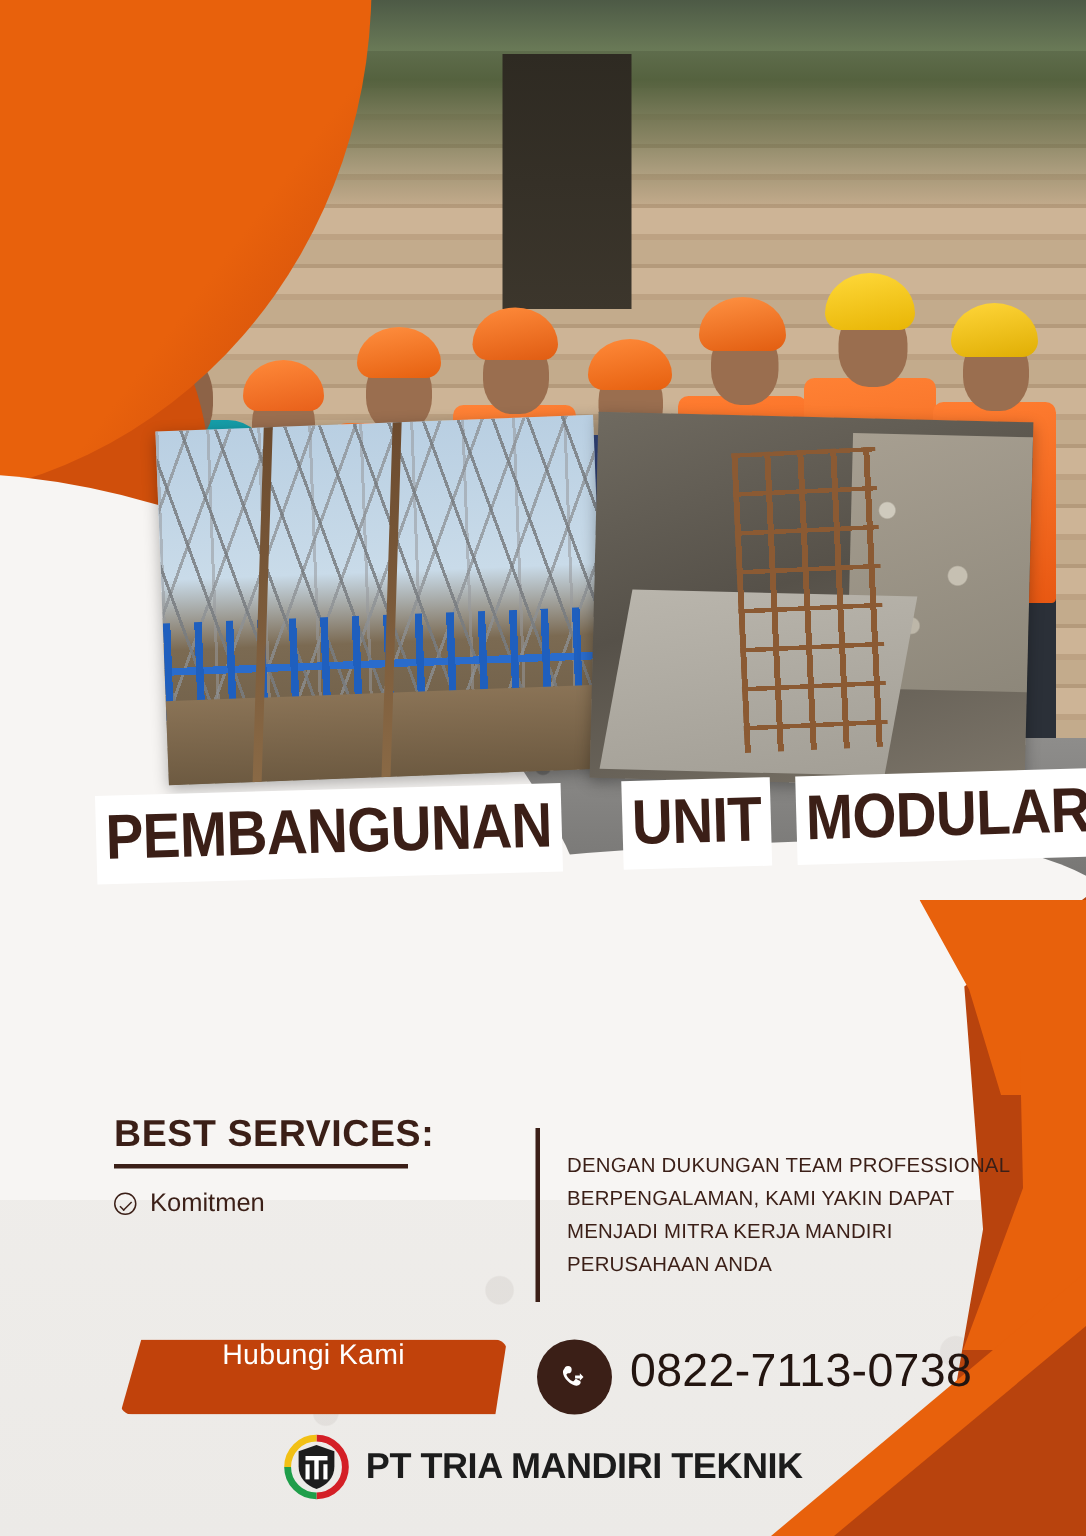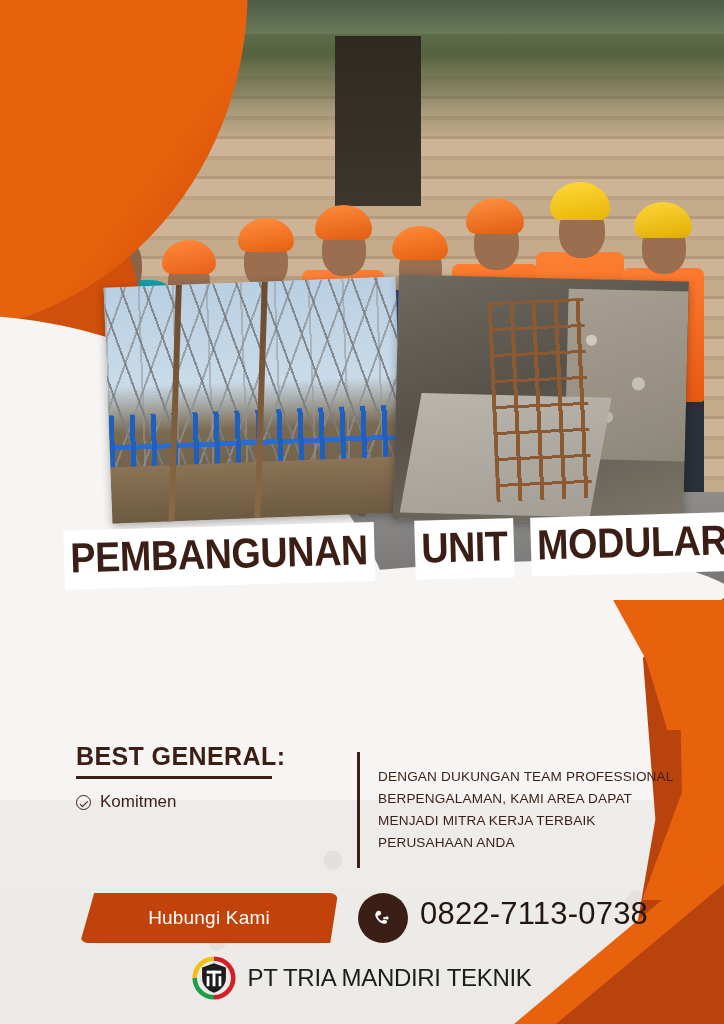--- a/index.html
+++ b/index.html
@@ -293,21 +293,21 @@
     color:#3B1F17; font-size:13.6px; line-height:1.62;
     letter-spacing:.15px; z-index:12;
   }
 
   
   .cta-btn {
     position:absolute; left:80px; top:893px; width:258px; height:50px;
     background:#C1420B;
     clip-path:polygon(5.5% 0, 100% 0, 97% 100%, 0 100%);
     border-radius:8px;
-    display:flex; align-items:center; justify-content:center;
+    display:flex; justify-content:center;
     z-index:13;
   }
   .cta-btn span {
     color:#ffffff; font-size:19px; letter-spacing:.2px;
   }
   .wa-icon {
     position:absolute; left:358px; top:893px;
     width:50px; height:50px; border-radius:50%;
     background:#3B1F17; z-index:13;
     display:flex; align-items:center; justify-content:center;
@@ -317,21 +317,21 @@
     color:#231510; font-size:31px; font-weight:400; letter-spacing:.2px;
     z-index:13;
   }
 
   
   .footer { position:absolute; left:0; top:956px; width:724px; z-index:14;
             display:flex; align-items:center; justify-content:center; gap:11px; }
   .logo-mark { width:44px; height:44px; position:relative; flex:0 0 44px; }
   .logo-text { text-align:left; }
   .logo-name {
-    color:#1c1c1c; font-weight:400; font-size:24px; letter-spacing:-.3px; line-height:1.05;
+    color:#1c1c1c; font-weight:700; font-size:24px; letter-spacing:-.3px; line-height:1.05;
   }
   .logo-sub {
     color:#2a2a2a; font-size:10.2px; letter-spacing:.45px; margin-top:2px;
   }
 </style>
 </head>
 <body>
 
 <div id="poster">
 
@@ -441,30 +441,30 @@
   <div class="corner-dark"></div>
 
   <div class="headline">
     <div class="hl-chunk">PEMBANGUNAN</div>
     <div class="hl-chunk">UNIT</div>
     <div class="hl-chunk">MODULAR</div>
   </div>
 
 
   <div class="services">
-    <div class="services-title">BEST GENERAL:</div>
+    <div class="services-title">BEST SERVICES:</div>
     <div class="services-rule"></div>
     <div class="svc-item">
       <span class="svc-check"></span>
       <span>Komitmen</span>
     </div>
   </div>
 
   <div class="divider"></div>
-  <div class="para">DENGAN DUKUNGAN TEAM PROFESSIONAL BERPENGALAMAN, KAMI AREA DAPAT MENJADI MITRA KERJA TERBAIK PERUSAHAAN ANDA</div>
+  <div class="para">DENGAN DUKUNGAN TEAM PROFESSIONAL BERPENGALAMAN, KAMI YAKIN DAPAT MENJADI MITRA KERJA MANDIRI PERUSAHAAN ANDA</div>
 
   <div class="cta-btn">
     <span>Hubungi Kami</span>
   </div>
 
   <div class="wa-icon">
     <svg width="30" height="30" viewBox="0 0 32 32" aria-hidden="true">
       <path d="M10.2 9.6c-.5 0-1 .2-1.4.6-.6.6-1.1 1.5-1 2.6.1 1.9 1.3 4.1 3.3 6.1s4.2 3.2 6.1 3.3c1.1.1 2-.4 2.6-1 .4-.4.6-.9.6-1.4 0-.4-.2-.7-.5-.9l-2.3-1.3c-.4-.2-.9-.1-1.2.2l-.9 1c-.2.2-.5.3-.8.2-1-.4-1.9-1-2.6-1.8-.8-.7-1.4-1.6-1.8-2.6-.1-.3 0-.6.2-.8l1-.9c.3-.3.4-.8.2-1.2l-1.3-2.3c-.2-.3-.5-.5-.9-.5z" fill="#ffffff"></path>
       <circle cx="11.4" cy="10.8" r="2.6" fill="#ffffff"></circle>
       <path d="M19.8 13.4l2.6 2.6-2.6 2.6v-1.6h-3.4v-2h3.4z" fill="#ffffff"></path>

